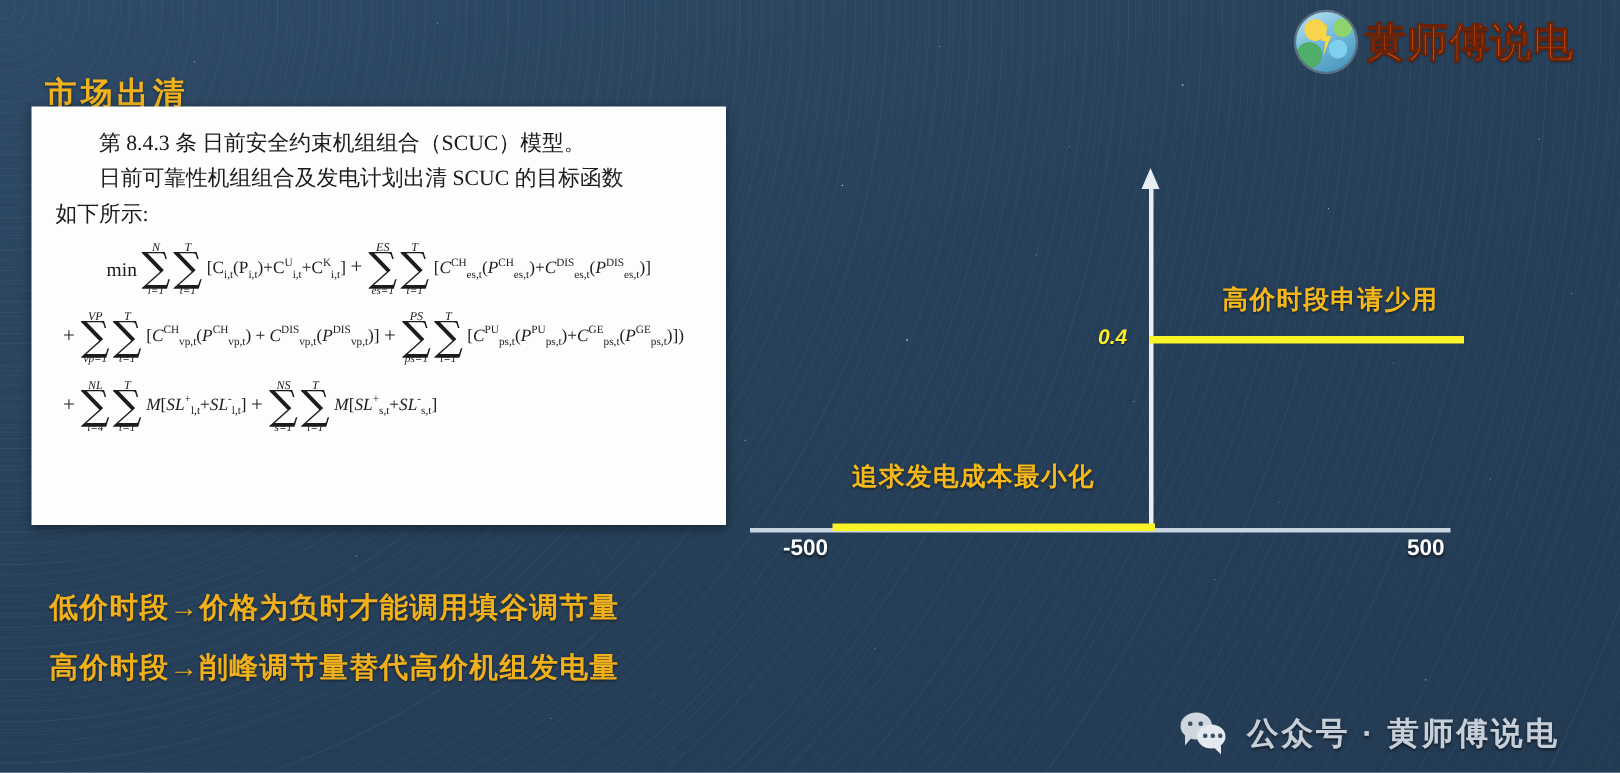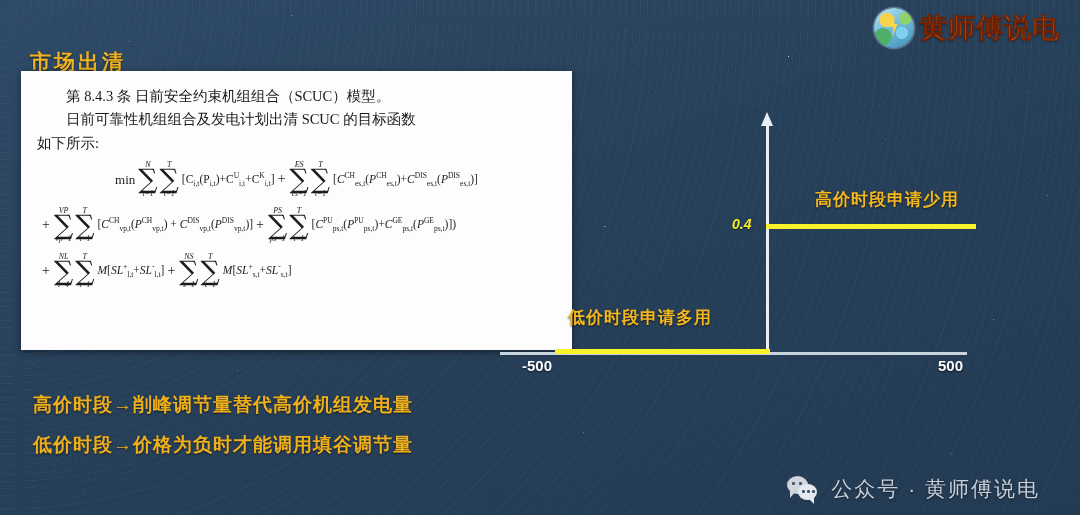--- a/index.html
+++ b/index.html
@@ -52,21 +52,21 @@
 
   
   .slide-title{
     position:absolute;left:30px;top:14px;
     font-size:21px;font-weight:bold;color:#f0b21e;
     letter-spacing:3px;
     text-shadow:0 1px 2px rgba(0,0,0,.55);
     margin-top:34px;
   }
   .brand{
-    position:absolute;right:20px;top:8px;display:flex;align-items:center;gap:6px;
+    position:absolute;right:30px;top:8px;display:flex;align-items:center;gap:6px;
   }
   .brand-mark{
     width:40px;height:40px;border-radius:50%;
     background:
       radial-gradient(circle at 32% 30%, #f7d44c 0 18%, transparent 19%),
       radial-gradient(circle at 70% 62%, #7fd0ef 0 16%, transparent 17%),
       radial-gradient(circle at 22% 72%, #4fae6a 0 20%, transparent 21%),
       radial-gradient(circle at 78% 26%, #8fd36f 0 14%, transparent 15%),
       linear-gradient(150deg,#bfe4f4 0%,#7cc0dd 40%,#3f8fba 100%);
     box-shadow:0 0 0 1.5px rgba(255,255,255,.25);
@@ -80,21 +80,21 @@
     filter:drop-shadow(0 0 2px rgba(255,225,80,.9));
   }
   .brand-text{
     font-size:27px;font-weight:bold;color:#f2661e;letter-spacing:1px;
     -webkit-text-stroke:0.6px #6a2206;
     text-shadow:0 1px 2px rgba(0,0,0,.5);
   }
 
   
   .doc-panel{
-    position:absolute;left:21px;top:71px;width:551px;height:279px;
+    position:absolute;left:21px;top:71px;width:463px;height:279px;
     background:#fdfdfd;color:#1b1b1b;box-sizing:border-box;
     padding:14px 16px 8px 16px;
     box-shadow:0 2px 7px rgba(0,0,0,.45);
   }
   .doc-line{
     font-family:"Liberation Serif",serif;
     font-size:14.5px;line-height:1.62;color:#1a1a1a;white-space:nowrap;
   }
   .doc-line.indent{text-indent:2em;}
   .formula{
@@ -172,21 +172,21 @@
   
   .bullets{position:absolute;left:33px;top:392px;}
   .bullet{
     font-size:19px;font-weight:bold;color:#f0b01c;letter-spacing:1px;
     margin-bottom:14px;white-space:nowrap;
     text-shadow:0 1px 2px rgba(0,0,0,.6);
   }
 
   
   .wechat{
-    position:absolute;right:40px;bottom:12px;display:flex;align-items:center;gap:10px;
+    position:absolute;right:40px;bottom:12px;display:flex;gap:10px;font-weight:bold;
   }
   .wechat-icon{position:relative;width:34px;height:26px;}
   .wechat-icon .b1,.wechat-icon .b2{
     position:absolute;border-radius:50%;background:#cfd6de;
   }
   .wechat-icon .b1{left:0;top:0;width:21px;height:18px;}
   .wechat-icon .b1::after{
     content:"";position:absolute;left:3px;bottom:-4px;
     width:0;height:0;border-top:7px solid #cfd6de;
     border-right:6px solid transparent;
@@ -310,26 +310,26 @@
   <div class="chart">
     <div class="axis-x"></div>
     <div class="axis-y"></div>
     <div class="axis-y-arrow"></div>
     <div class="line-low"></div>
     <div class="line-high"></div>
     <div class="lbl-y">0.4</div>
     <div class="lbl-xmin">-500</div>
     <div class="lbl-xmax">500</div>
     <div class="ann ann-high">高价时段申请少用</div>
-    <div class="ann ann-low">低价时段申请多用</div>
+    <div class="ann ann-low">追求发电成本最小化</div>
   </div>
 
   <div class="bullets">
+    <div class="bullet">低价时段→价格为负时才能调用填谷调节量</div>
     <div class="bullet">高价时段→削峰调节量替代高价机组发电量</div>
-    <div class="bullet">低价时段→价格为负时才能调用填谷调节量</div>
   </div>
 
   <div class="wechat">
     <div class="wechat-icon">
       <div class="b1">
           <span class="dot" style="left:5px;top:6px;"></span>
           <span class="dot" style="left:12px;top:6px;"></span>
         </div>
       <div class="b2">
           <span class="dot" style="left:4px;top:6px;"></span>

